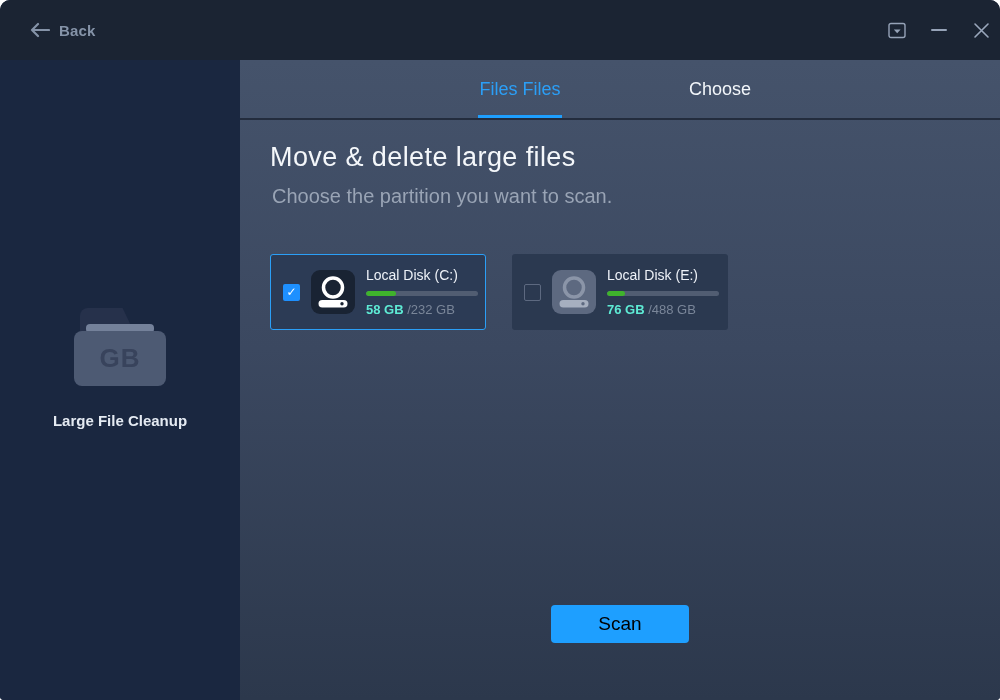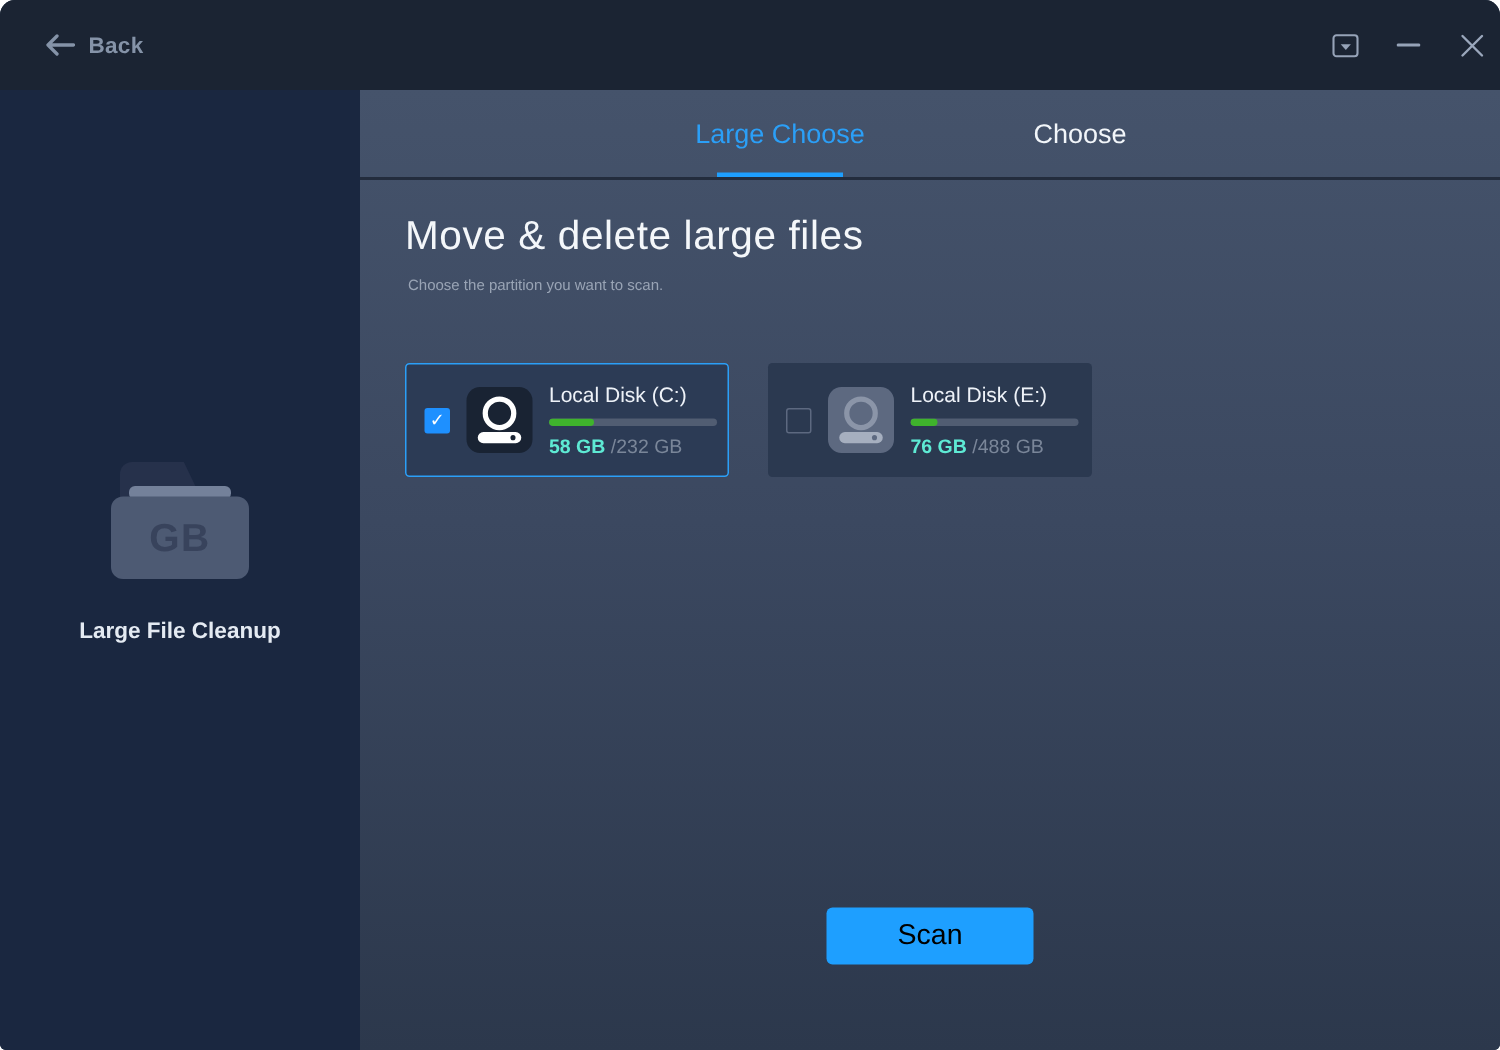--- a/index.html
+++ b/index.html
@@ -33,21 +33,21 @@
   
   .tabs{height:58px;border-bottom:2px solid #232c3d;display:flex;justify-content:center;}
   .tab{width:200px;display:flex;align-items:center;justify-content:center;position:relative;
        color:#f2f6fa;font-size:18px;cursor:pointer;}
   .tab.active{color:#2b9ff7;}
   .tab.active::after{content:"";position:absolute;bottom:0;left:58px;width:84px;height:3px;background:#1e9fff;}
 
   
   .content{padding:22px 0 0 30px;}
   .page-title{margin:0;font-size:27px;font-weight:300;color:#f4f7fa;letter-spacing:.4px;}
-  .page-subtitle{margin:12px 16px 0 2px;font-size:10px;color:#99a4b5;}
+  .page-subtitle{margin:12px 16px 0 2px;font-size:20px;color:#99a4b5;}
 
   .cards{display:flex;gap:26px;margin-top:46px;}
   .card{box-sizing:border-box;width:216px;height:76px;background:#2b3950;border-radius:3px;
         display:flex;align-items:center;padding-left:12px;cursor:pointer;}
   .card.selected{background:#2c3b55;border:1px solid #2b9ff7;}
 
   .checkbox{box-sizing:border-box;flex:0 0 17px;width:17px;height:17px;margin-right:10px;
             border:1px solid #5d6980;border-radius:2px;position:relative;cursor:pointer;}
   .checkbox.checked{border:none;background:#1e90ff;}
   .checkbox.checked::after{content:"\2713";position:absolute;left:0;top:0;width:17px;height:17px;
@@ -112,21 +112,21 @@
         </div>
       </div>
       <div class="sidebar-label">Large File Cleanup</div>
     </div>
   </aside>
 
   <main class="main">
 
     <nav class="tabs">
       <div class="tab active">
-        <span>Large Choose</span>
+        <span>Files Files</span>
       </div>
       <div class="tab">
         <span>Choose</span>
       </div>
     </nav>
 
     <section class="content">
       <h1 class="page-title">Move &amp; delete large files</h1>
       <p class="page-subtitle">Choose the partition you want to scan.</p>
 

